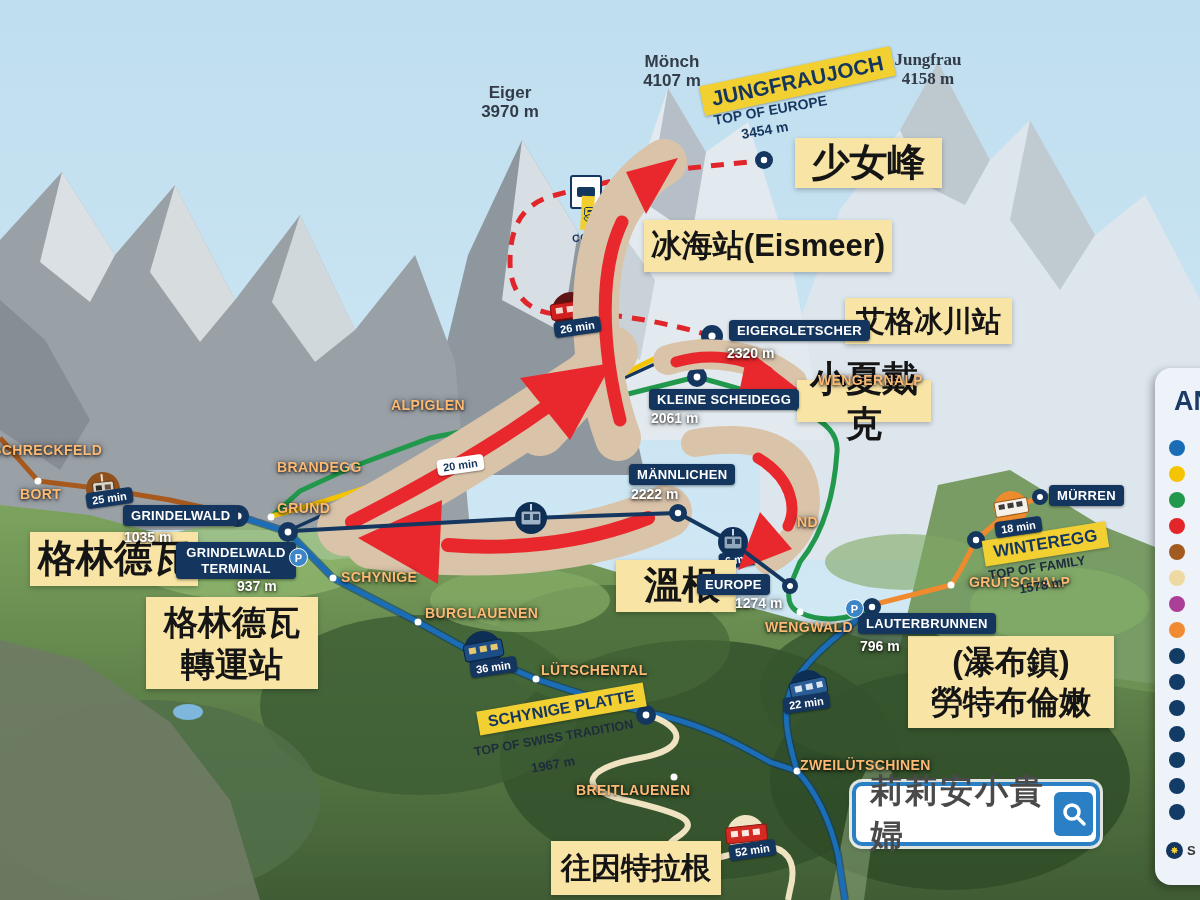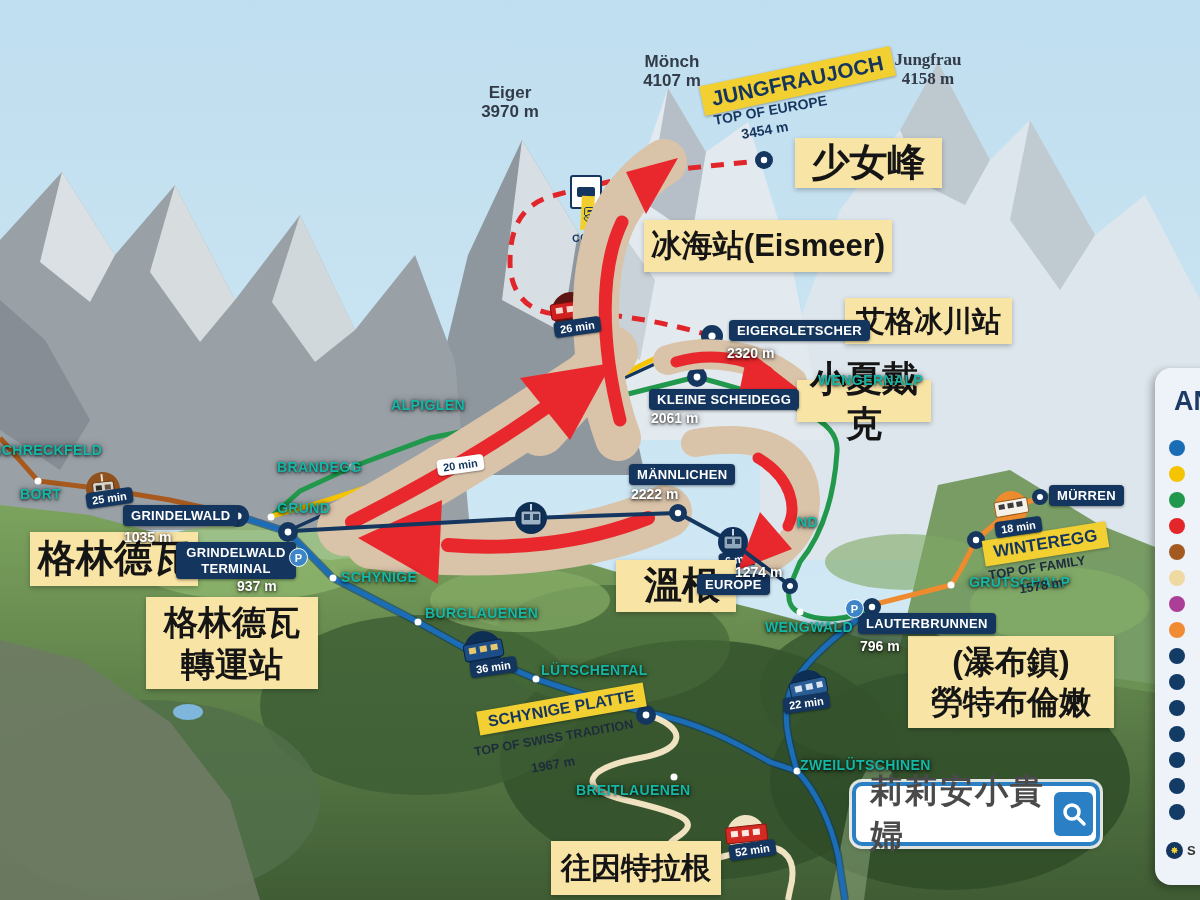--- a/index.html
+++ b/index.html
@@ -5,21 +5,21 @@
   html,body{margin:0;padding:0;background:#222;}
   .stage{position:relative;width:1200px;height:900px;overflow:hidden;
     font-family:"Liberation Sans","DejaVu Sans",sans-serif;}
   .abs{position:absolute;}
   svg.layer{position:absolute;left:0;top:0;}
   .pill{background:#14355e;color:#fff;font-weight:700;font-size:13.5px;letter-spacing:.3px;
     padding:3px 8px;border-radius:4px;white-space:nowrap;box-shadow:0 1px 3px rgba(0,0,0,.45);}
   .pill.two{text-align:center;line-height:1.2;}
   .elev{color:#fff;font-weight:700;font-size:14px;white-space:nowrap;
     text-shadow:0 1px 3px rgba(0,0,0,.85),0 0 6px rgba(0,0,0,.5);}
-  .wp{color:#14b8a6;font-weight:700;font-size:14px;letter-spacing:.4px;white-space:nowrap;
+  .wp{color:#fdba74;font-weight:700;font-size:14px;letter-spacing:.4px;white-space:nowrap;
     text-shadow:0 1px 3px rgba(0,0,0,.85),0 0 6px rgba(0,0,0,.55);}
   .cn{background:#f8e4a4;color:#151515;font-weight:900;display:flex;align-items:center;
     justify-content:center;text-align:center;box-shadow:0 2px 5px rgba(0,0,0,.25);line-height:1.25;}
   .flag{background:#f2d032;color:#14355e;font-weight:900;white-space:nowrap;padding:3px 10px;
     box-shadow:0 1px 3px rgba(0,0,0,.3);}
   .flagsub{color:#1d2c3c;font-weight:900;white-space:nowrap;}
   .badge{background:#14355e;color:#fff;font-weight:700;font-size:11px;padding:2px 6px;
     border-radius:4px;white-space:nowrap;box-shadow:0 1px 2px rgba(0,0,0,.4);}
   .badge.light{background:#fff;color:#14355e;}
   .peak{color:#333b48;font-weight:700;font-size:17px;text-align:center;line-height:1.12;white-space:nowrap;}
@@ -310,21 +310,21 @@
     <div class="abs pill" style="left:629px;top:464px;font-size:13px;">MÄNNLICHEN</div>
     <div class="abs elev" style="left:631px;top:486px;border-radius:7px;">2222 m</div>
     <div class="abs pill" style="left:123px;top:505px;font-size:13px;">GRINDELWALD</div>
     <div class="abs elev" style="left:124px;top:529px;">1035 m</div>
     <div class="abs pill two" style="left:176px;top:542px;font-size:13px;width:104px;">
       <div>GRINDELWALD</div>
       <div>TERMINAL</div>
     </div>
     <div class="abs elev" style="left:237px;top:578px;">937 m</div>
     <div class="abs pill" style="left:697px;top:574px;font-size:13px;">EUROPE</div>
-    <div class="abs elev" style="left:735px;top:564px;">1274 m</div>
+    <div class="abs elev" style="left:735px;top:595px;">1274 m</div>
     <div class="abs pill" style="left:858px;top:613px;font-size:13px;">LAUTERBRUNNEN</div>
     <div class="abs elev" style="left:860px;top:638px;">796 m</div>
     <div class="abs pill" style="left:1049px;top:485px;font-size:13px;">MÜRREN</div>
 
     <div class="abs wp" style="left:-8px;top:442px;">SCHRECKFELD</div>
     <div class="abs wp" style="left:20px;top:486px;">BORT</div>
     <div class="abs wp" style="left:277px;top:459px;">BRANDEGG</div>
     <div class="abs wp" style="left:391px;top:397px;">ALPIGLEN</div>
     <div class="abs wp" style="left:277px;top:500px;">GRUND</div>
     <div class="abs wp" style="left:341px;top:569px;">SCHYNIGE</div>

